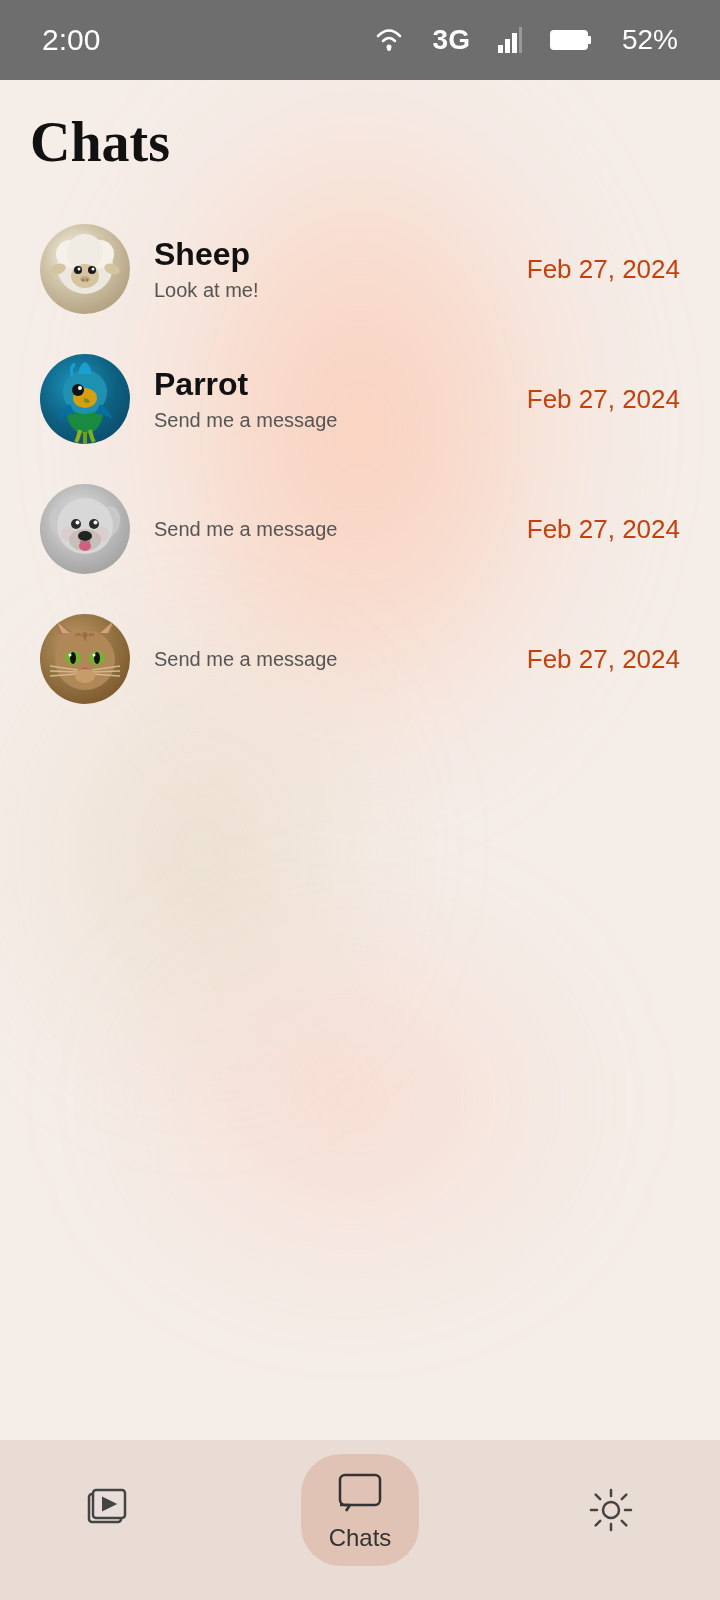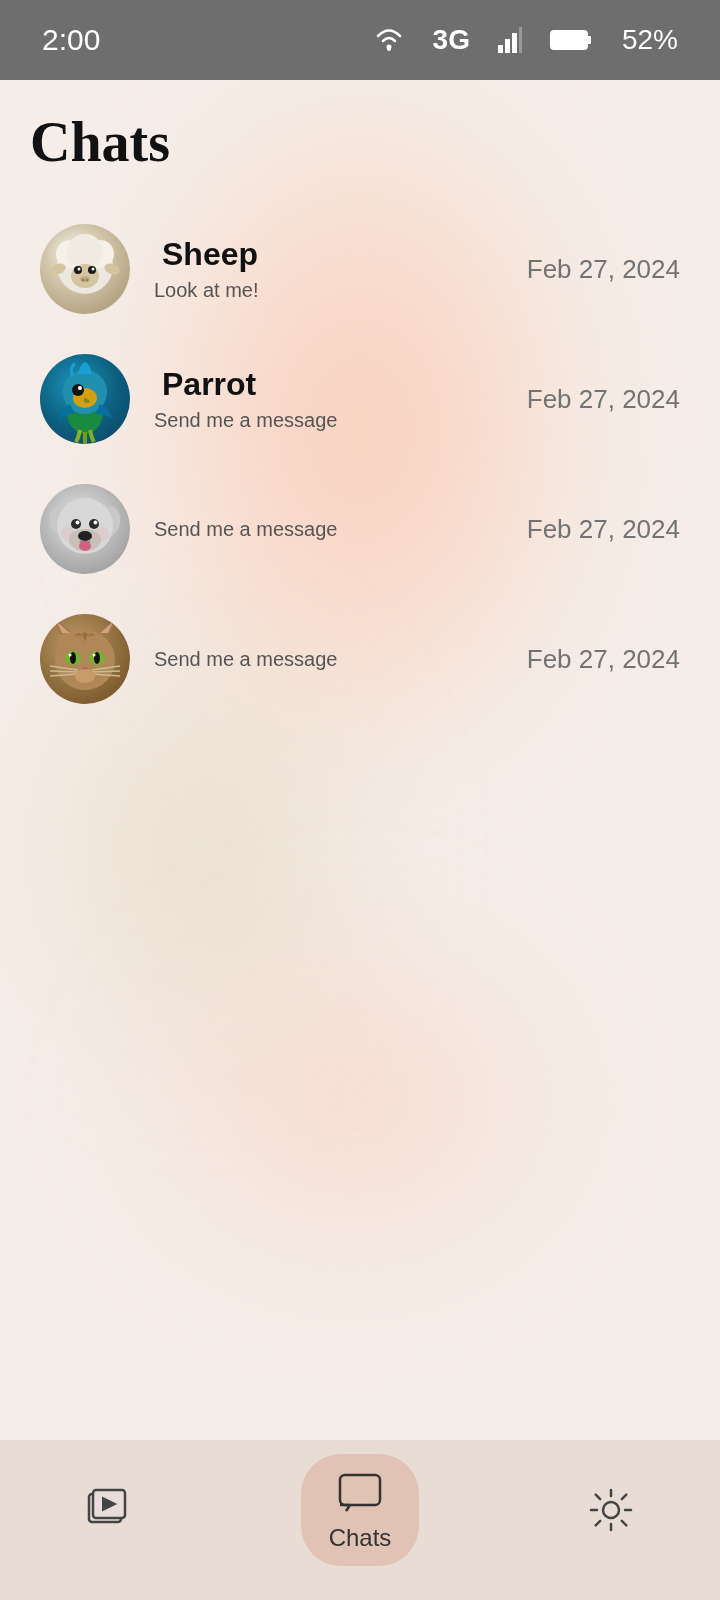--- a/index.html
+++ b/index.html
@@ -122,31 +122,30 @@
 
     .chat-info {
       flex: 1;
     }
 
     .chat-name {
       font-size: 32px;
       font-weight: 600;
       color: #111;
       margin-bottom: 6px;
-      margin-left: 8px;
     }
 
     .chat-preview {
       font-size: 20px;
       color: #555;
     }
 
     .chat-date {
       font-size: 26px;
-      color: #737373;
+      color: #c2410c;
       white-space: nowrap;
       text-align: right;
     }
 
     
     .bottom-nav {
       position: absolute;
       bottom: 0;
       left: 0;
       width: 720px;

